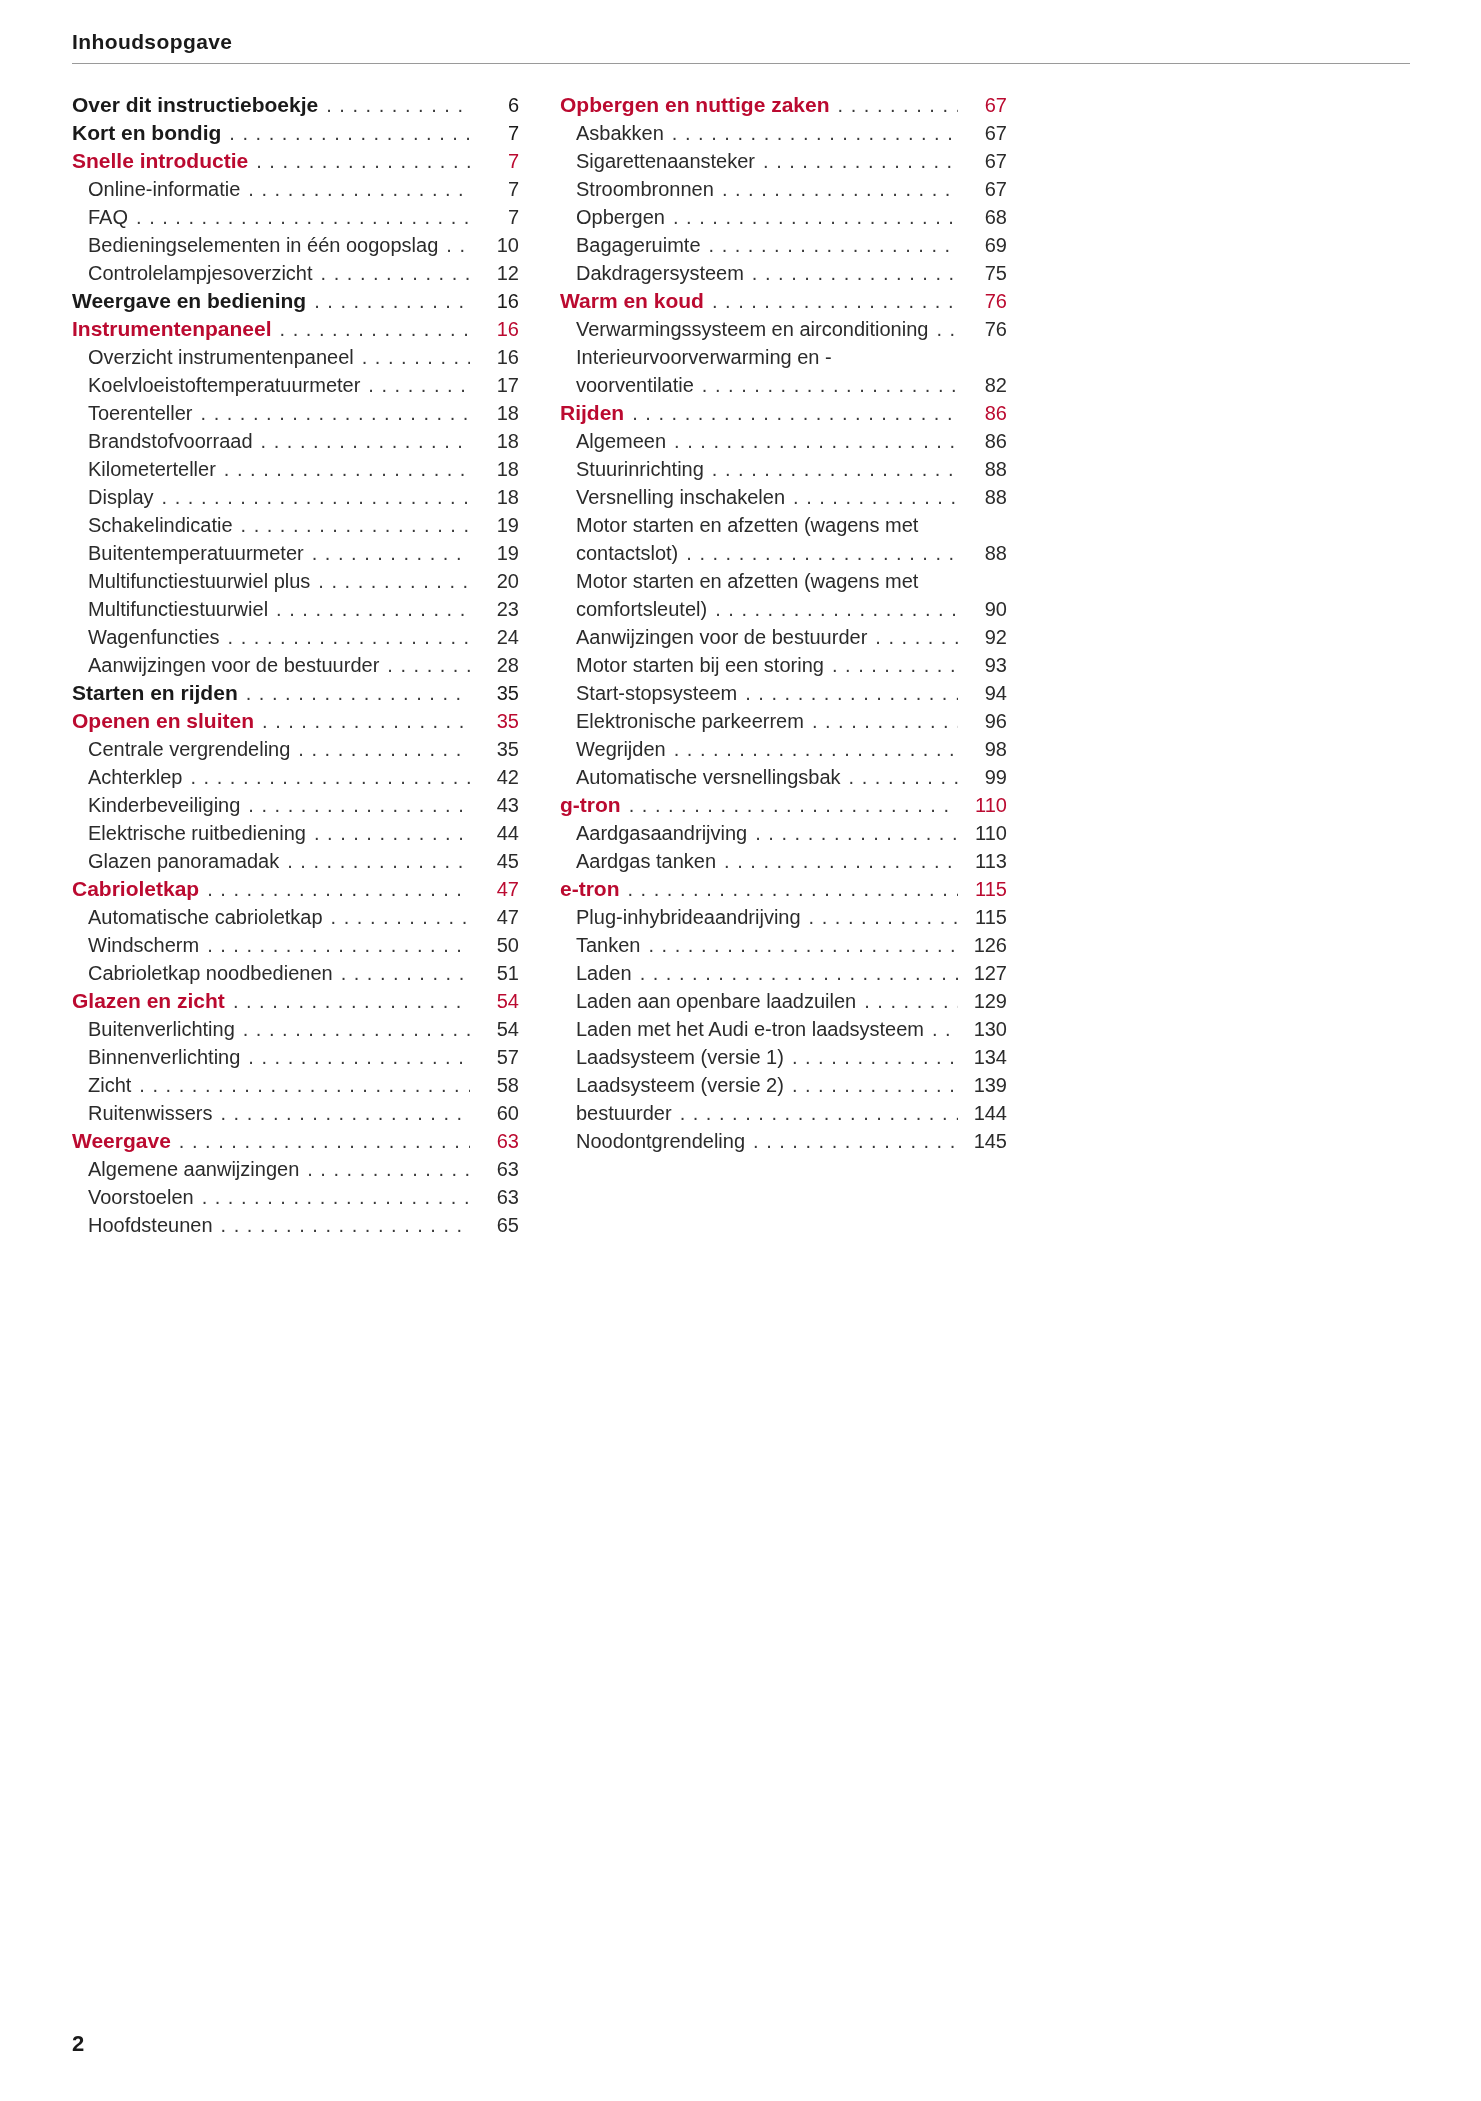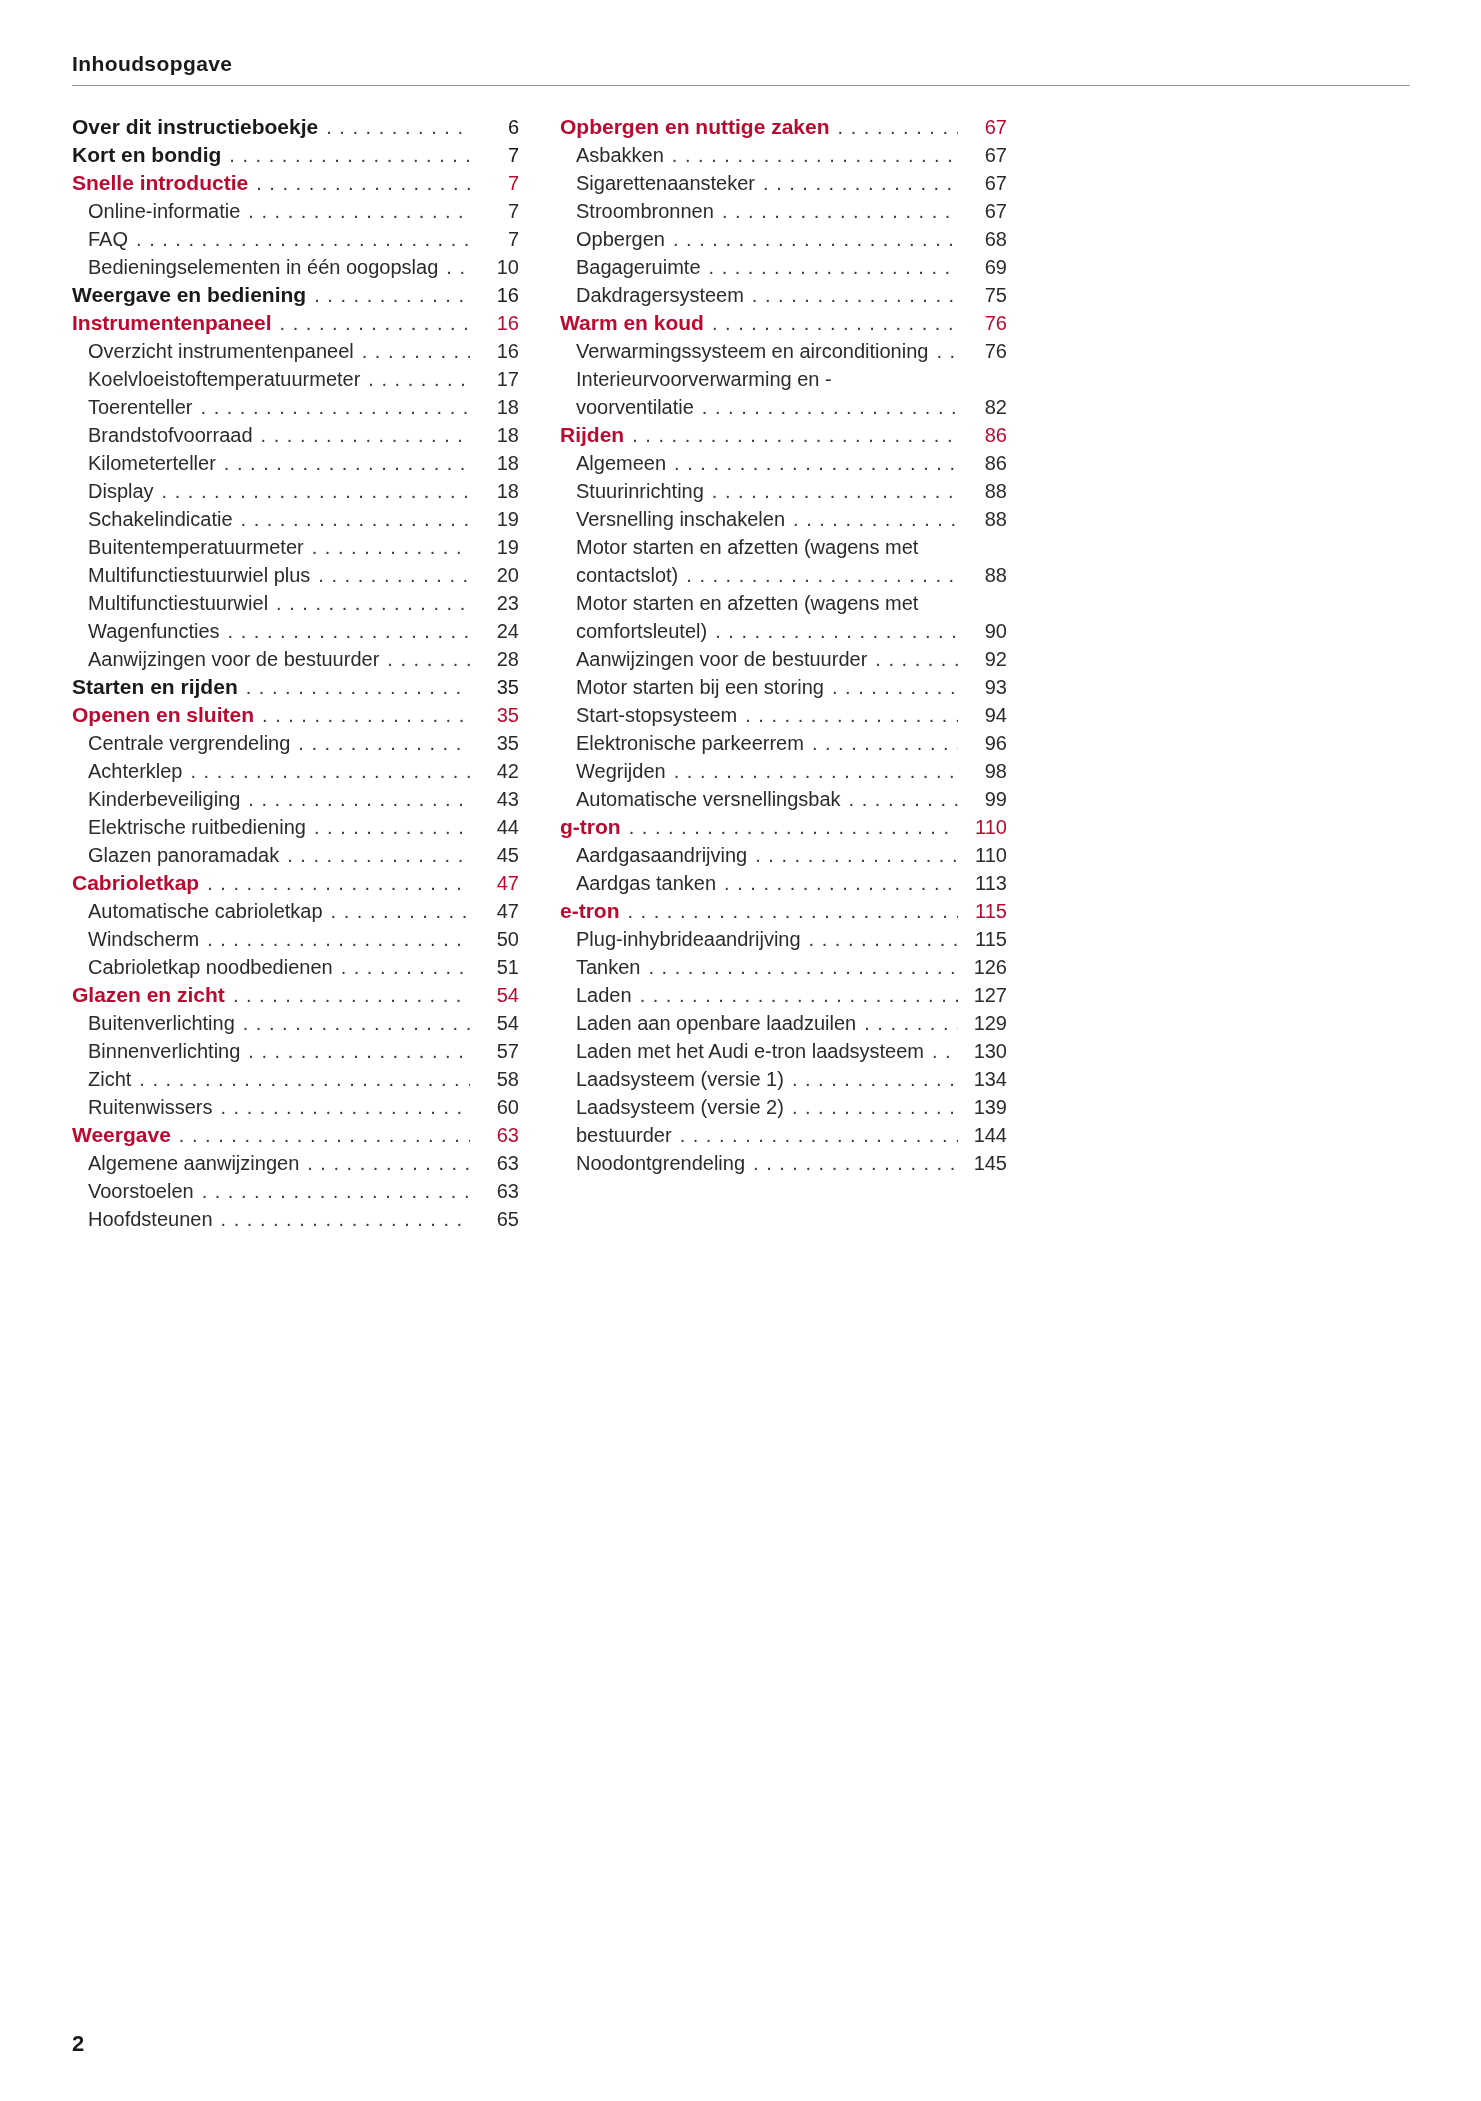--- a/index.html
+++ b/index.html
@@ -7,21 +7,21 @@
   html, body {
     width: 1481px; height: 2101px;
     background: #ffffff;
     font-family: "Liberation Sans", sans-serif;
     color: #2b2b2b;
     overflow: hidden;
   }
   .page {
     position: relative;
     width: 1481px; height: 2101px;
-    padding: 52px 71px 0 72px;
+    padding: 30px 71px 0 72px;
     border-radius: 10px;
   }
   .page-header .header-title {
     font-size: 21px;
     font-weight: bold;
     color: #1a1a1a;
     letter-spacing: 0.4px;
   }
   .header-rule {
     margin-top: 9px;
@@ -123,20 +123,25 @@
           <div class="row item">
             <span class="label">FAQ</span>
             <span class="leader"></span>
             <span class="pagenum">7</span>
           </div>
           <div class="row item">
             <span class="label">Bedieningselementen in één oogopslag</span>
             <span class="leader"></span>
             <span class="pagenum">10</span>
           </div>
+          <div class="row item">
+            <span class="label">Controlelampjesoverzicht</span>
+            <span class="leader"></span>
+            <span class="pagenum">12</span>
+          </div>
         </div>
         <div class="toc-section">
           <div class="row part">
             <span class="label">Weergave en bediening</span>
             <span class="leader"></span>
             <span class="pagenum">16</span>
           </div>
           <div class="row chapter">
             <span class="label">Instrumentenpaneel</span>
             <span class="leader"></span>

